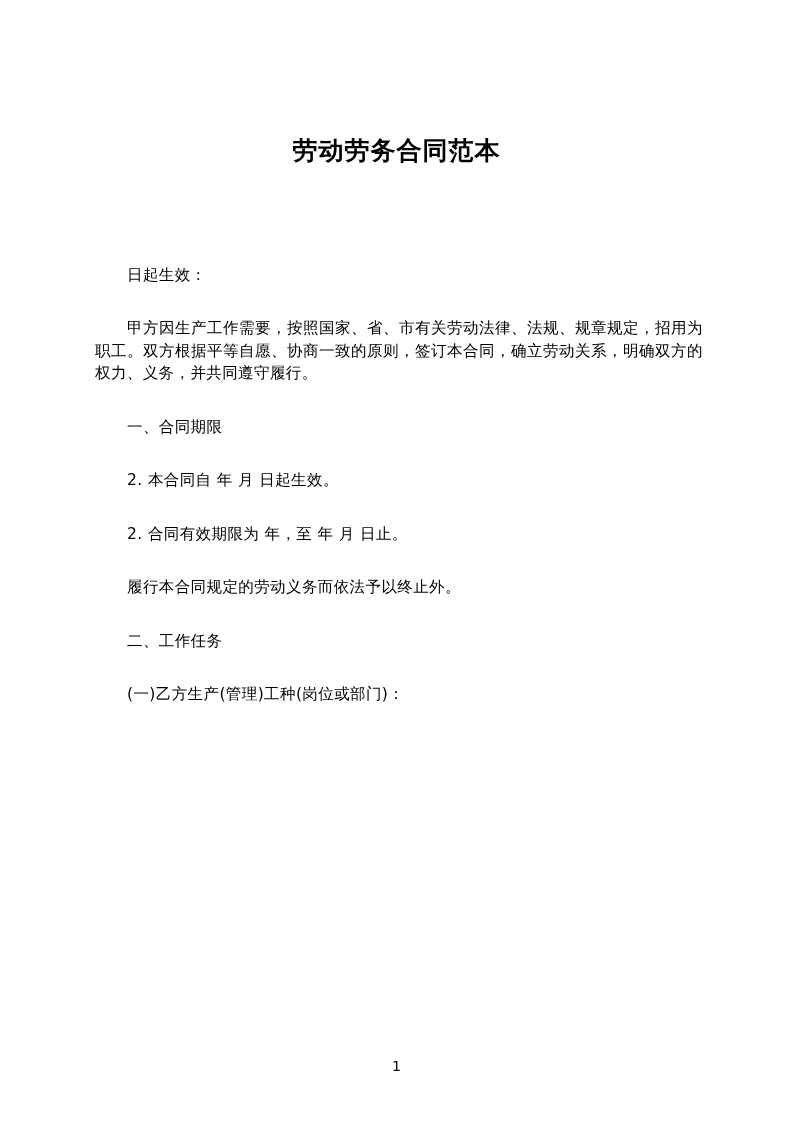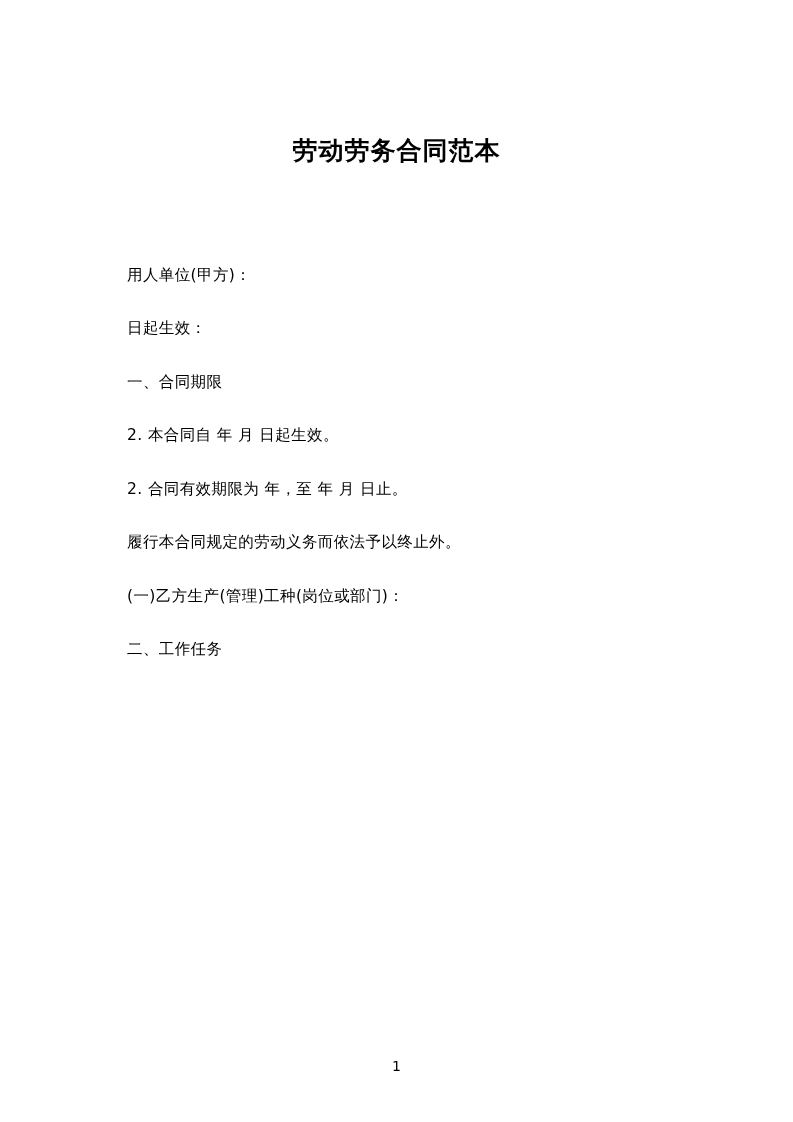--- a/index.html
+++ b/index.html
@@ -57,25 +57,25 @@
   }
 </style>
 </head>
 <body>
 
 <div class="page">
 
   <h1 class="doc-title">劳动劳务合同范本</h1>
 
   <div class="body-block">
-    <p class="para indent-1">用人单位(甲方)：</p>
     <p class="para indent-1">日起生效：</p>
+    <p class="para indent-1">甲方因生产工作需要，按照国家、省、市有关劳动法律、法规、规章规定，招用为职工。双方根据平等自愿、协商一致的原则，签订本合同，确立劳动关系，明确双方的权力、义务，并共同遵守履行。</p>
     <p class="para indent-1">一、合同期限</p>
     <p class="para indent-1">2. 本合同自  年  月  日起生效。</p>
     <p class="para indent-1">2. 合同有效期限为  年，至  年  月  日止。</p>
     <p class="para indent-1">履行本合同规定的劳动义务而依法予以终止外。</p>
+    <p class="para indent-1">二、工作任务</p>
     <p class="para indent-1">(一)乙方生产(管理)工种(岗位或部门)：</p>
-    <p class="para indent-1">二、工作任务</p>
   </div>
 
   <div class="page-number">1</div>
 
 </div>
 
 </body></html>

